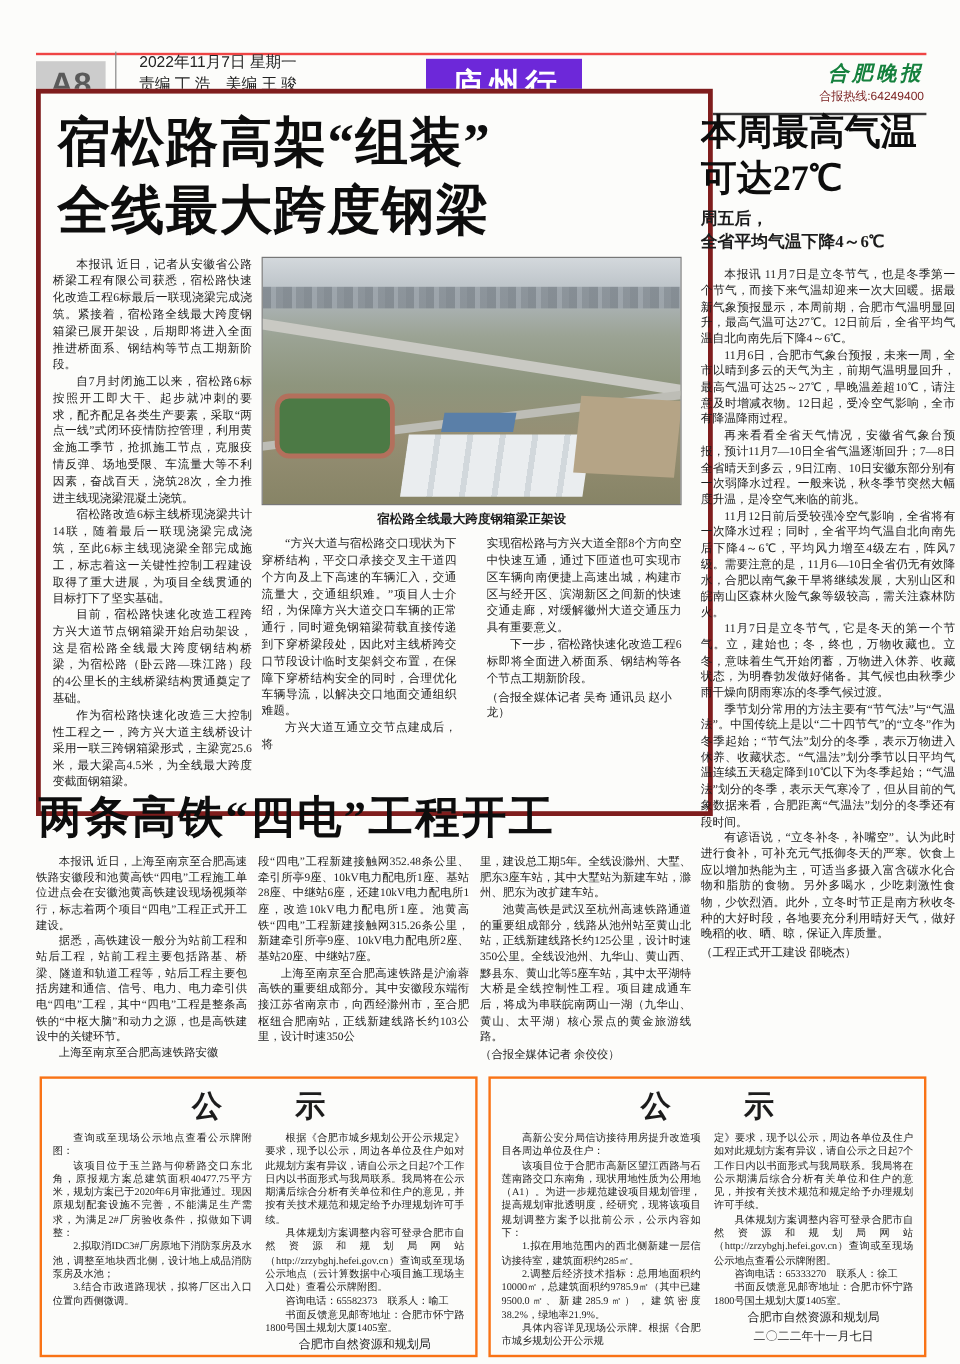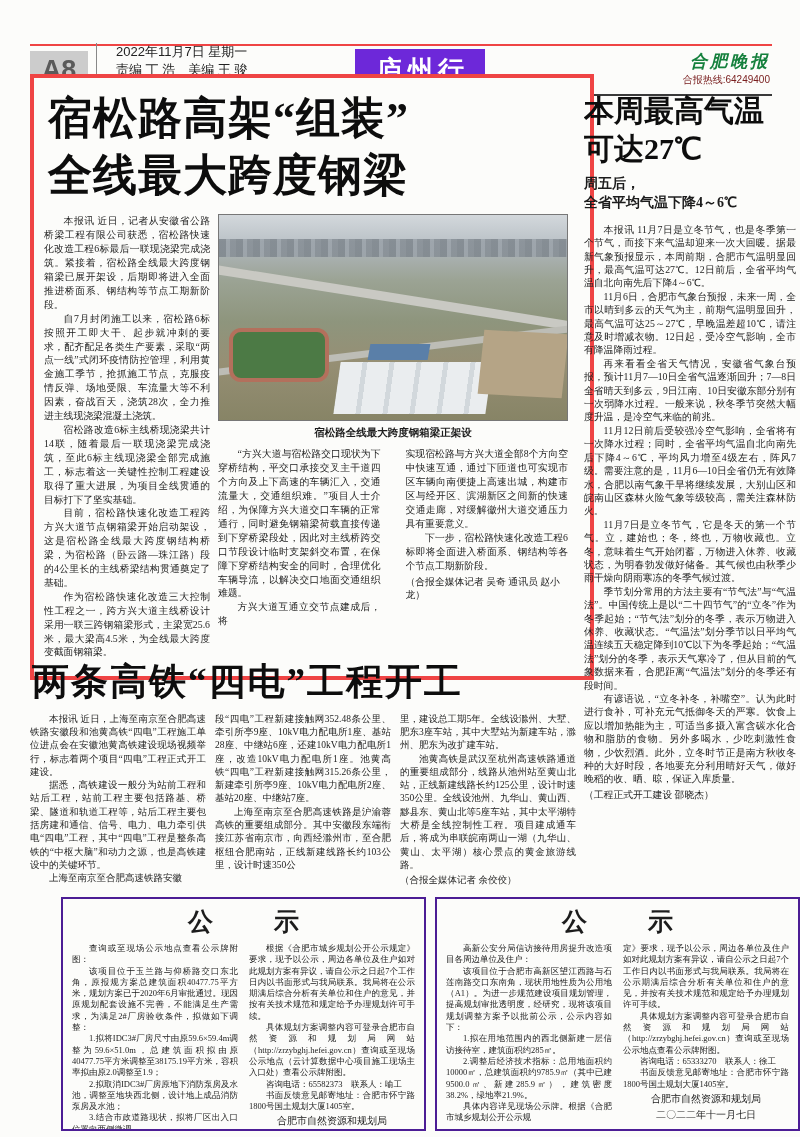--- a/index.html
+++ b/index.html
@@ -16,21 +16,21 @@
             line-height:1.4;color:#222;border-left:1px solid #888;padding-left:19px;}
   .hdr-section{position:absolute;left:325px;top:3px;background:#6d28d9;color:#fff;
                font-family:"Liberation Sans",sans-serif;font-weight:bold;font-size:26px;
                letter-spacing:5px;padding:4px 16px 4px 21px;}
   .hdr-right{margin-left:auto;text-align:right;padding-right:2px;}
   .hdr-logo{color:#15803d;font-weight:bold;font-size:17px;letter-spacing:3px;
             font-style:italic;line-height:1;}
   .hdr-hot{font-size:10px;color:#7a2020;margin-top:3px;font-family:"Liberation Sans",sans-serif;}
   
   .mainbox{position:absolute;left:30px;top:74px;width:538px;height:582px;
-           border:4px solid #ef4444;background:#fcfcfa;padding:10px 8px 6px 10px;
+           border:4px solid #7f1d1d;background:#fcfcfa;padding:10px 8px 6px 10px;
            box-sizing:content-box;overflow:hidden;}
   .headline{font-weight:900;font-size:44px;line-height:1.3;letter-spacing:1px;
             color:#0d0d0d;margin:2px 0 10px 4px;}
   .mainrow{display:flex;gap:8px;}
   .col{width:166px;font-size:9.8px;line-height:1.42;text-align:justify;overflow:hidden;}
   .col p{margin:0;text-indent:2em;}
   .rightblock{width:350px;}
   .photo{position:relative;width:348px;height:205px;border:1px solid #777;overflow:hidden;
          background:linear-gradient(180deg,#c3c9ce 0%,#aeb5ba 16%,#9ba394 32%,#8e957d 52%,#968f74 72%,#878466 100%);}
   .ph-sky{position:absolute;left:0;top:0;width:100%;height:26px;background:linear-gradient(180deg,#d3d8dc,#bcc3c8);}
@@ -57,22 +57,22 @@
   .w-body{margin-top:10px;font-size:9.8px;line-height:1.37;text-align:justify;}
   .w-body p{margin:0;text-indent:2em;}
   
   .rail{position:absolute;left:30px;top:662px;width:546px;height:228px;overflow:hidden;}
   .r-head{font-weight:900;font-size:37px;letter-spacing:2px;color:#0d0d0d;margin:0 0 10px 2px;line-height:1.1;}
   .r-row{display:flex;gap:9px;}
   .r-col{width:176px;font-size:9.5px;line-height:1.4;text-align:justify;overflow:hidden;}
   .r-col p{margin:0;text-indent:2em;}
   .r-col p.no-indent{text-indent:0;}
   
-  .notice{position:absolute;top:897px;height:218px;width:343px;border:2px solid #4c1d95;
-          background:#fcfcfa;padding:6px 9px;overflow:hidden;margin-left:28px;}
+  .notice{position:absolute;top:897px;height:218px;width:343px;border:2px solid #f97316;
+          background:#fcfcfa;padding:6px 9px;overflow:hidden;}
   .notice.left{left:33px;} .notice.right{left:407px;}
   .n-title{text-align:center;font-weight:900;font-size:25px;letter-spacing:18px;text-indent:18px;margin:0 0 5px;}
   .n-row{display:flex;gap:11px;}
   .n-col{flex:1;font-size:8.5px;line-height:1.33;text-align:justify;overflow:hidden;}
   .n-col p{margin:0;text-indent:2em;}
   .n-col p.no-indent{text-indent:0;}
   .n-sig{text-align:center;font-size:10px;line-height:1.4;margin-top:2px;}
 </style>
 </head>
 <body>
@@ -173,21 +173,20 @@
         </div>
     </div>
   </div>
 
   <div class="notice left">
     <div class="n-title">公　示</div>
     <div class="n-row">
       <div class="n-col">
           <p>查询或至现场公示地点查看公示牌附图：</p>
           <p>该项目位于玉兰路与仰桥路交口东北角，原报规方案总建筑面积40477.75平方米，规划方案已于2020年6月审批通过。现因原规划配套设施不完善，不能满足生产需求，为满足2#厂房验收条件，拟做如下调整：</p>
-          <p>1.拟将IDC3#厂房尺寸由原59.6×59.4m调整为59.6×51.0m，总建筑面积拟由原40477.75平方米调整至38175.19平方米，容积率拟由原2.0调整至1.9；</p>
           <p>2.拟取消IDC3#厂房原地下消防泵房及水池，调整至地块西北侧，设计地上成品消防泵房及水池；</p>
           <p>3.结合市政道路现状，拟将厂区出入口位置向西侧微调。</p>
         </div>
       <div class="n-col">
       <p>根据《合肥市城乡规划公开公示规定》要求，现予以公示，周边各单位及住户如对此规划方案有异议，请自公示之日起7个工作日内以书面形式与我局联系。我局将在公示期满后综合分析有关单位和住户的意见，并按有关技术规范和规定给予办理规划许可手续。</p>
           <p>具体规划方案调整内容可登录合肥市自然资源和规划局网站（http://zrzybghj.hefei.gov.cn）查询或至现场公示地点（云计算数据中心项目施工现场主入口处）查看公示牌附图。</p>
           <p>咨询电话：65582373　联系人：喻工</p>
           <p>书面反馈意见邮寄地址：合肥市怀宁路1800号国土规划大厦1405室。</p>
           <div class="n-sig">合肥市自然资源和规划局</div>
           <div class="n-sig">二〇二二年十一月七日</div>

